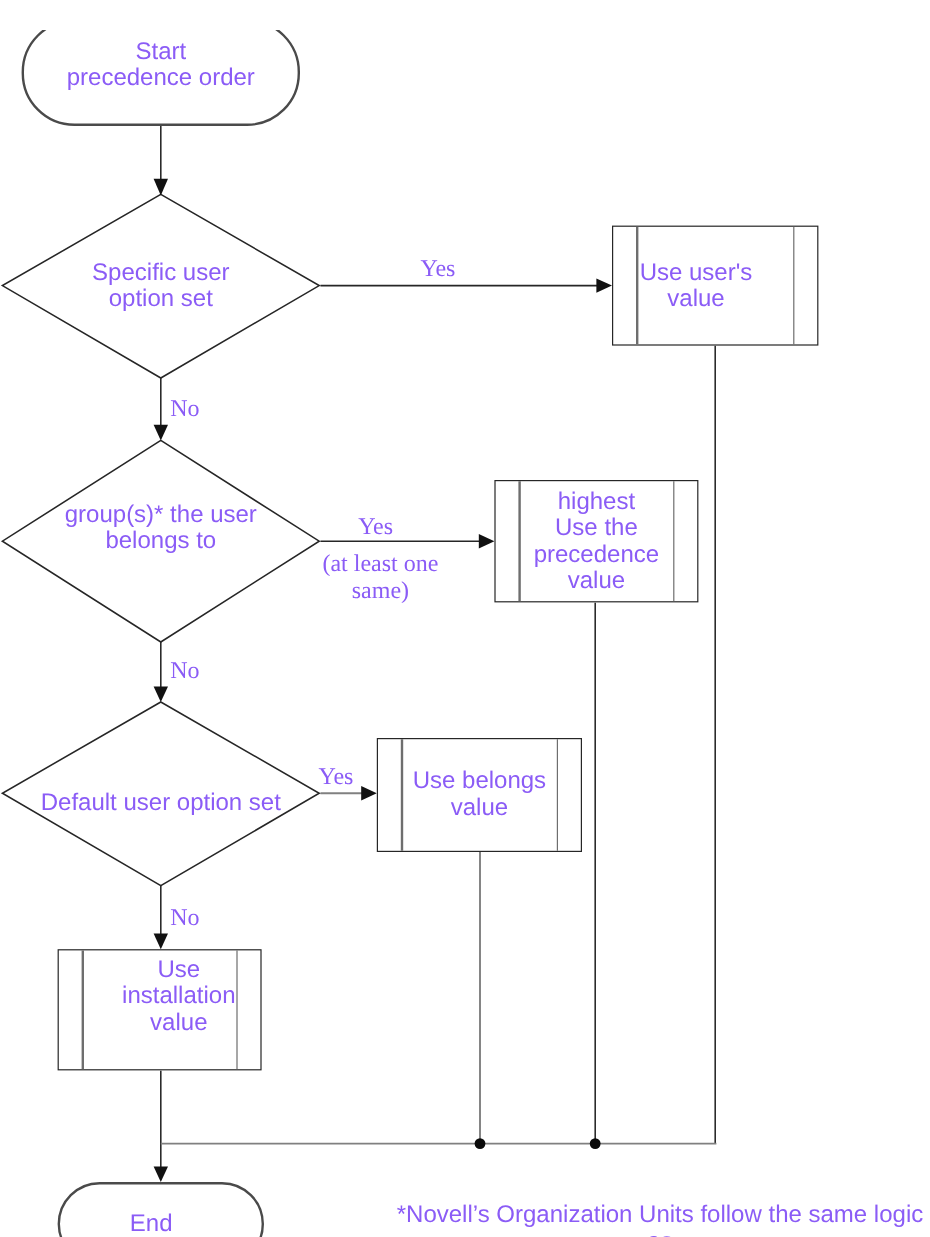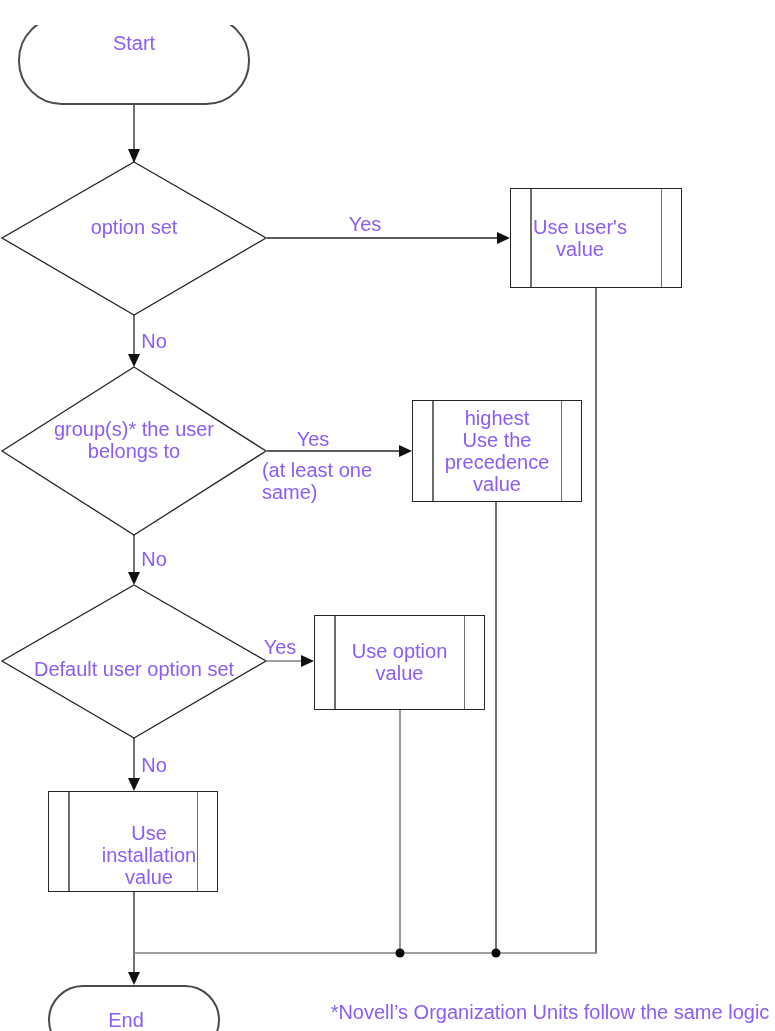--- a/index.html
+++ b/index.html
@@ -37,20 +37,22 @@
   .vbar.r { right: 19px; }
   .txt {
     position: absolute;
     text-align: center;
     white-space: nowrap;
   }
   .lbl {
     position: absolute;
     white-space: nowrap;
     transform: translateX(-50%);
+    text-align: center;
+    font-family: Liberation Serif, serif;
   }
   .footnote {
     position: absolute;
     left: 325px;
     top: 976px;
     width: 450px;
     text-align: center;
     line-height: 23px;
   }
 </style>
@@ -87,23 +89,25 @@
     <polygon class="arrow" points="128,753 140,753 134,766"></polygon>
     <polygon class="arrow" points="128,947 140,947 134,960"></polygon>
 
     <circle class="dot" cx="400" cy="928" r="4.5"></circle>
     <circle class="dot" cx="496" cy="928" r="4.5"></circle>
   </svg>
 
   <div class="oval" style="left:18px; top:-9px; width:232px; height:89px; border-radius:44px;"></div>
   <div class="txt" style="left:18px; top:7px; width:232px;">
     <div>Start</div>
+    <div>precedence order</div>
   </div>
 
   <div class="txt" style="left:0; top:191px; width:268px;">
+    <div>Specific user</div>
     <div>option set</div>
   </div>
 
   <div class="pbox" style="left:510px; top:163px; width:172px; height:100px;">
     <div class="vbar l"></div>
     <div class="vbar r"></div>
   </div>
   <div class="txt" style="left:510px; top:191px; width:140px;">
     <div>Use user's</div>
     <div>value</div>
@@ -127,29 +131,29 @@
 
   <div class="txt" style="left:0; top:633px; width:268px;">
     <div>Default user option set</div>
   </div>
 
   <div class="pbox" style="left:314px; top:590px; width:171px; height:95px;">
     <div class="vbar l"></div>
     <div class="vbar r"></div>
   </div>
   <div class="txt" style="left:314px; top:615px; width:171px;">
-    <div>Use option</div>
+    <div>Use belongs</div>
     <div>value</div>
   </div>
 
   <div class="pbox" style="left:48px; top:766px; width:170px; height:101px;">
     <div class="vbar l"></div>
     <div class="vbar r"></div>
   </div>
-  <div class="txt" style="left:48px; top:797px; width:170px;padding-left:32px;">
+  <div class="txt" style="left:48px; top:772px; width:170px;padding-left:32px;">
     <div>Use</div>
     <div>installation</div>
     <div>value</div>
   </div>
 
   <div class="oval" style="left:48px; top:960px; width:172px; height:70px; border-radius:35px;"></div>
   <div class="txt" style="left:48px; top:984px; width:156px;">
     <div>End</div>
   </div>
 

